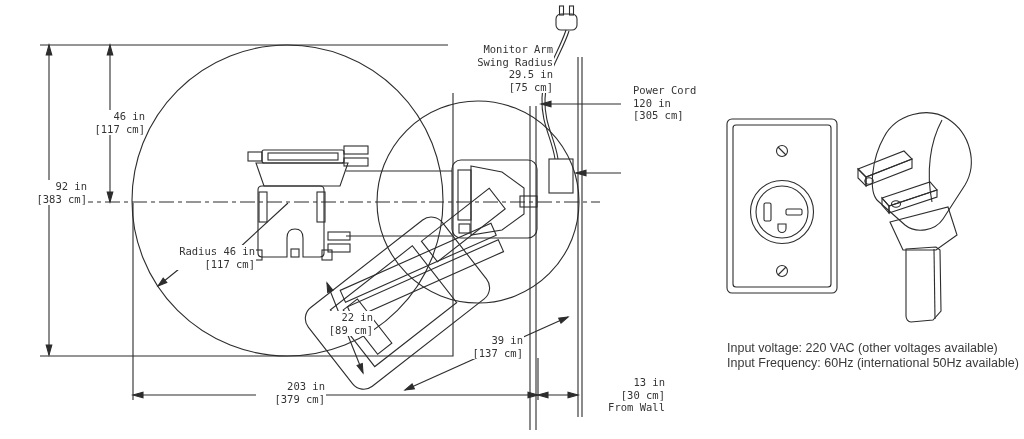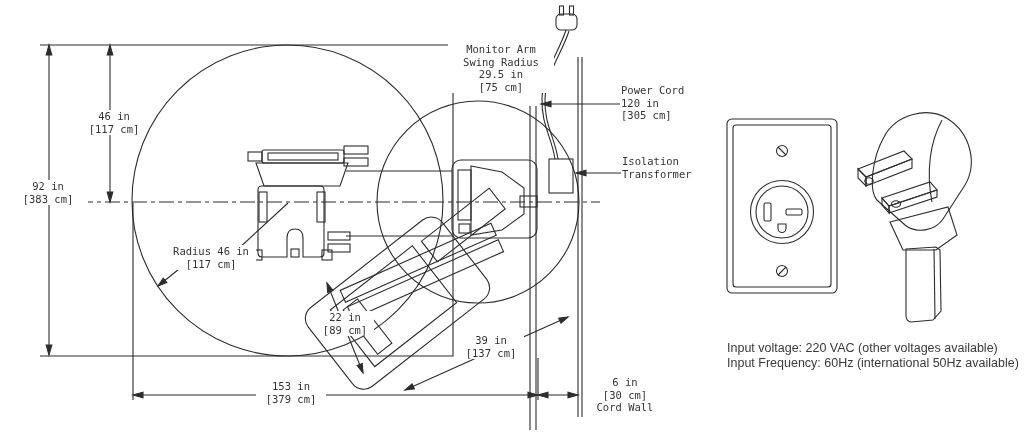--- a/index.html
+++ b/index.html
@@ -6,25 +6,25 @@
   .stage {
     position:relative; width:1024px; height:439px;
     background:#ffffff; overflow:hidden;
     font-family:"DejaVu Sans Mono", monospace;
   }
   svg.lineart { position:absolute; left:0; top:0; }
   .cad {
     position:absolute;
     font-family:"DejaVu Sans Mono", monospace;
     font-size:10.5px; line-height:1.2; color:#343434;
-    background:#ffffff; text-align:center; white-space:nowrap;
+    background:#ffffff; text-align:right; white-space:nowrap;
     padding:0 1px;
   }
   .cad span { display:block; }
-  .cad.leftalign { text-align:left; }
+  .cad.leftalign { text-align:left;margin-left:12px; }
   .specs {
     position:absolute; left:727px; top:341px;
     font-family:"Liberation Sans", sans-serif;
     font-size:12.5px; line-height:1.22; color:#3a3a3a;
     white-space:nowrap;
   }
   .specs div { display:block; }
 </style>
 </head>
 <body>
@@ -207,49 +207,45 @@
     <span>29.5 in</span>
     <span>[75 cm]</span>
   </div>
 
   <div class="cad leftalign" style="left:620px; top:84px;">
     <span>Power Cord</span>
     <span>120 in</span>
     <span>[305 cm]</span>
   </div>
 
-  <div class="cad leftalign" style="left:621px; top:155px;">
-    <span>Isolation</span>
-    <span>Transformer</span>
-  </div>
 
   <div class="cad" style="left:166px; top:245px; width:88px;">
     <span>Radius 46 in</span>
     <span>[117 cm]</span>
   </div>
 
   <div class="cad" style="left:316px; top:311px; width:56px;">
     <span>22 in</span>
     <span>[89 cm]</span>
   </div>
 
   <div class="cad" style="left:458px; top:334px; width:64px;">
     <span>39 in</span>
     <span>[137 cm]</span>
   </div>
 
   <div class="cad" style="left:256px; top:380px; width:68px;">
-    <span>153 in</span>
+    <span>203 in</span>
     <span>[379 cm]</span>
   </div>
 
   <div class="cad" style="left:584px; top:376px; width:80px;">
-    <span>6 in</span>
+    <span>13 in</span>
     <span>[30 cm]</span>
-    <span>Cord Wall</span>
+    <span>From Wall</span>
   </div>
 
   <div class="specs">
     <div>Input voltage: 220 VAC (other voltages available)</div>
     <div>Input Frequency: 60Hz (international 50Hz available)</div>
   </div>
 
 </div>
 
 </body></html>

